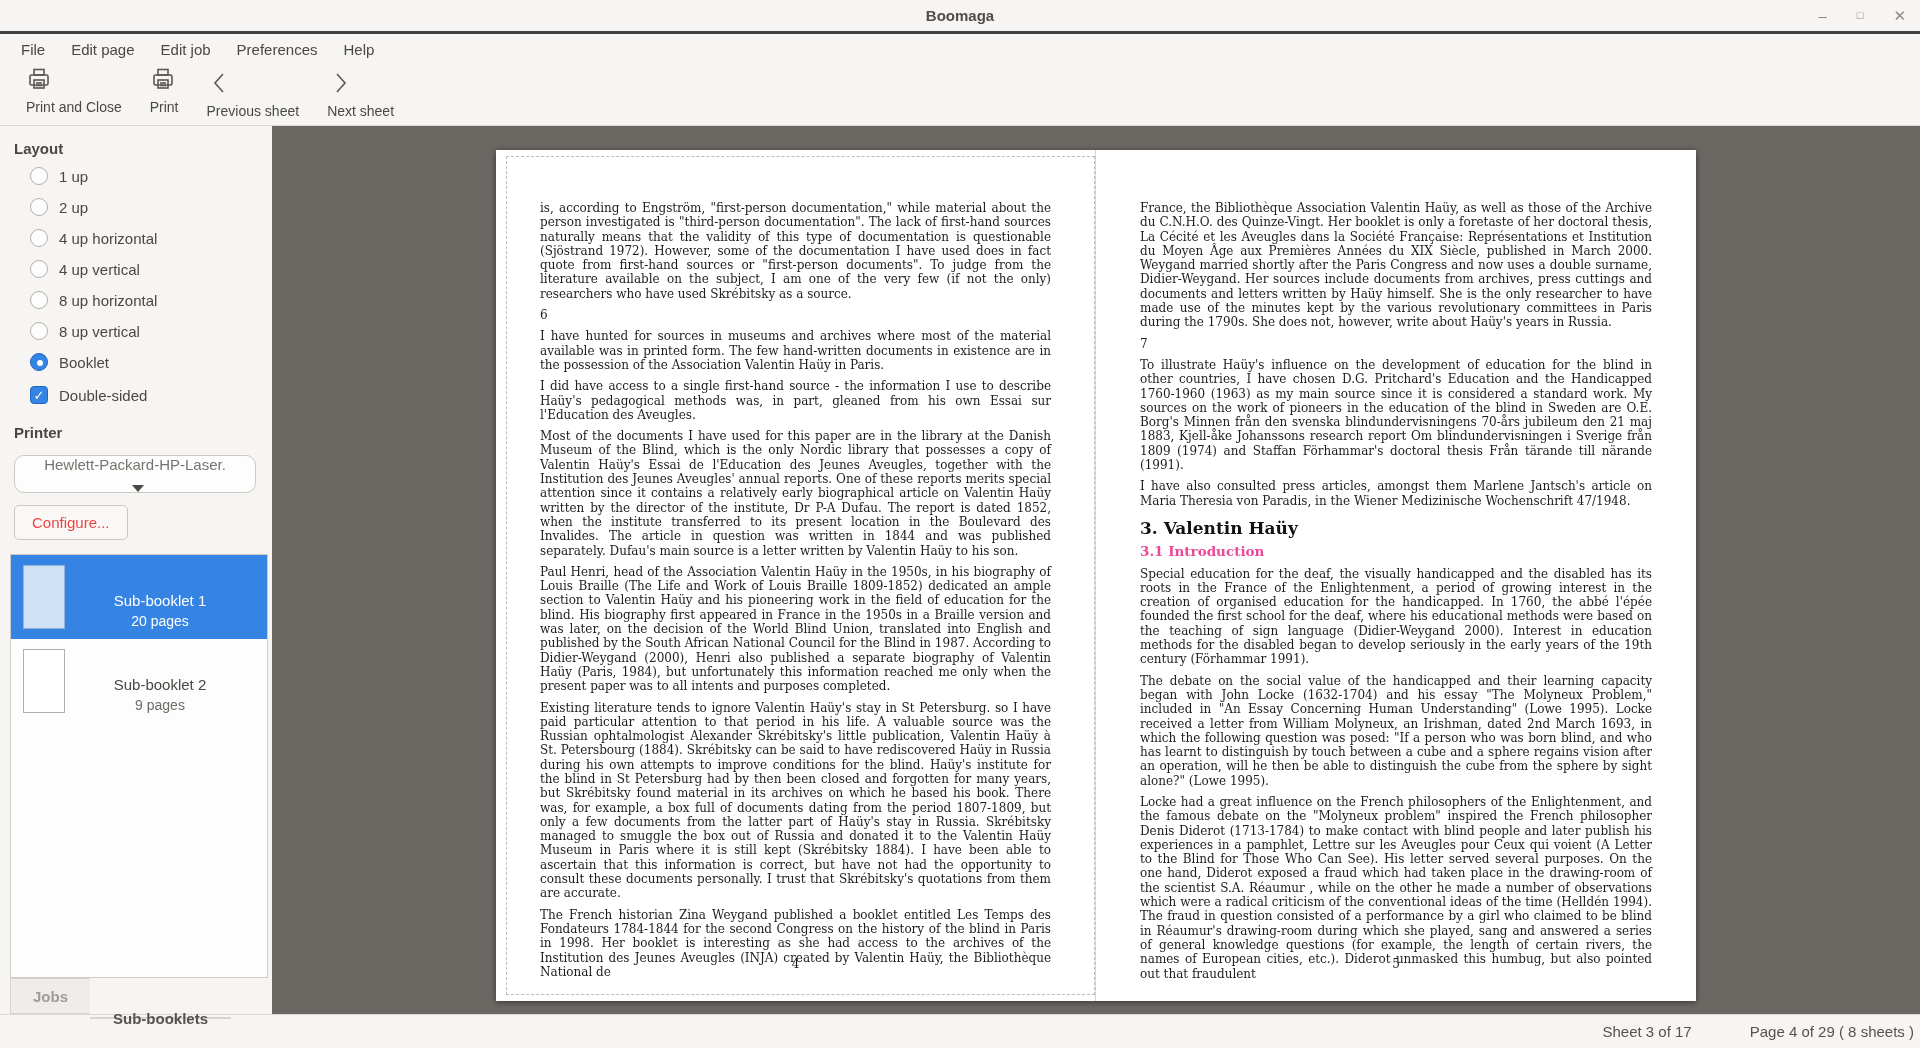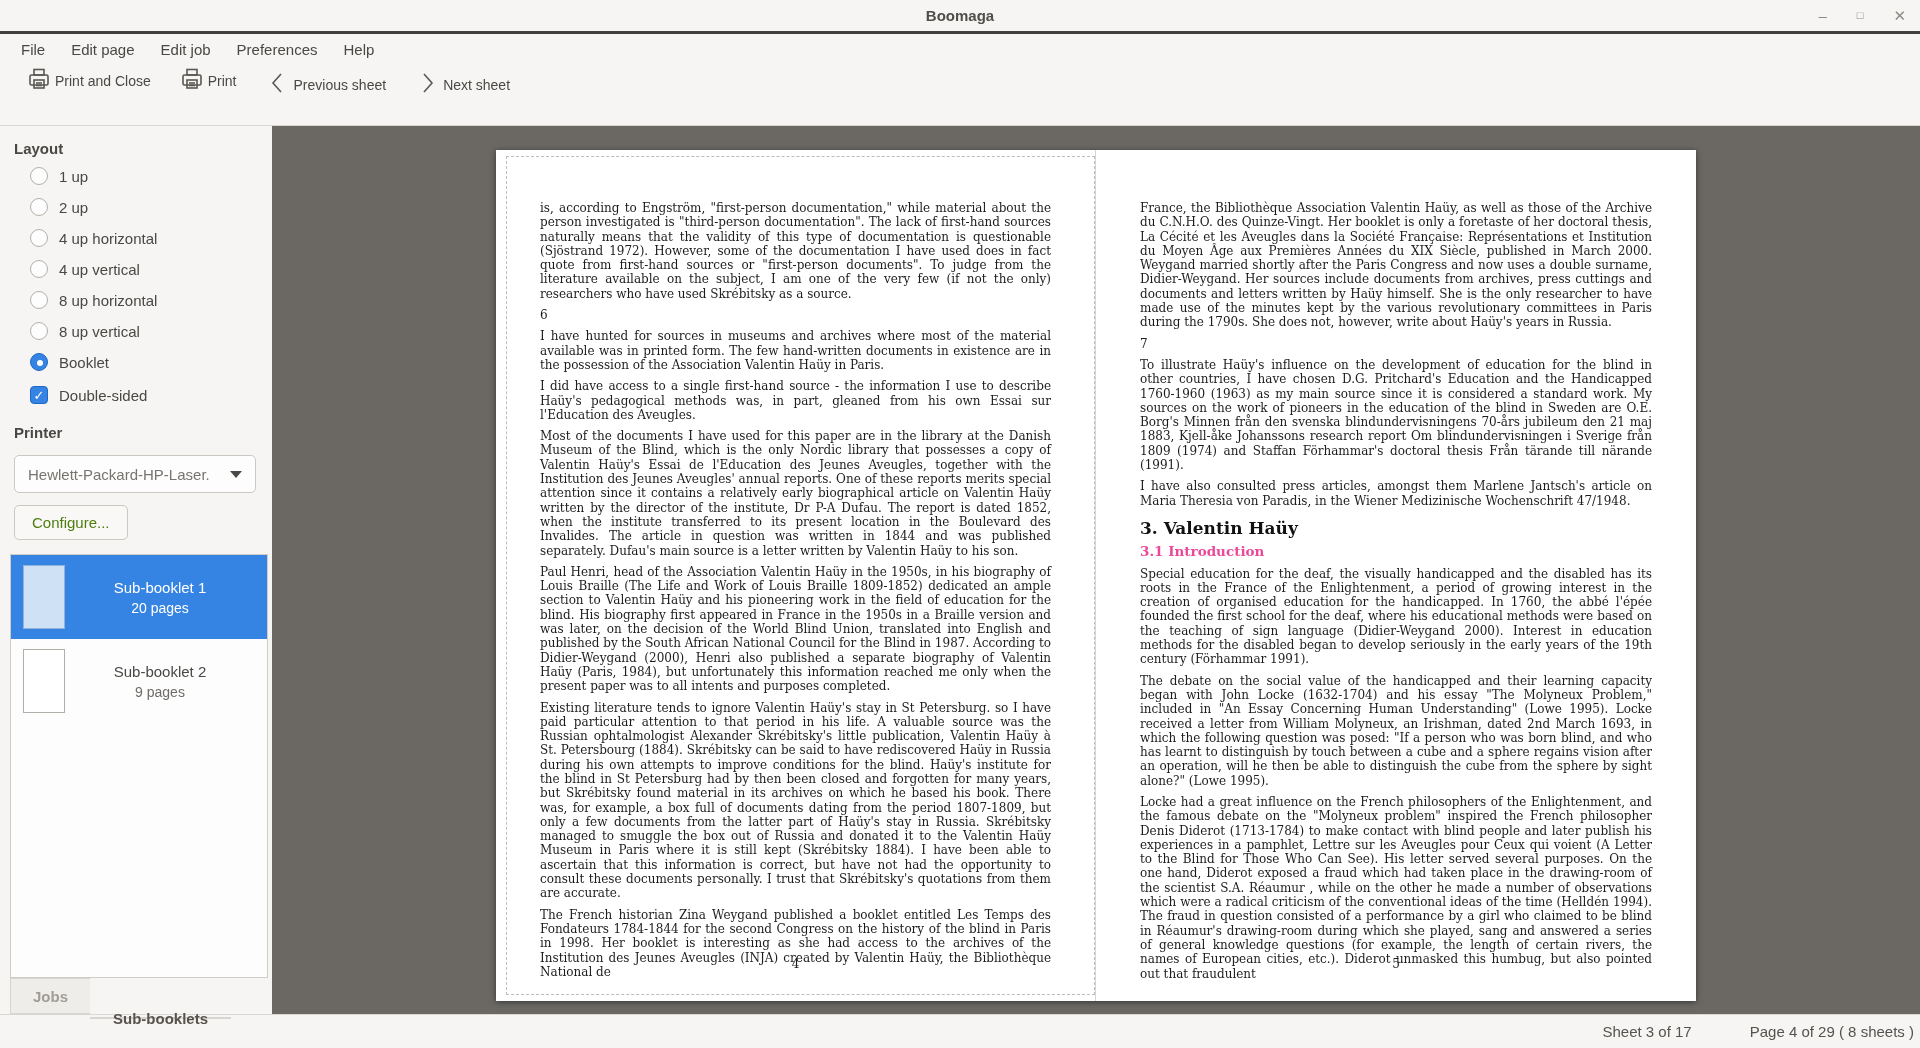--- a/index.html
+++ b/index.html
@@ -15,21 +15,21 @@
   .win-controls span { cursor:default; line-height:1; }
   .win-controls .max { font-size:11px; }
 
   
   .menubar { height:30px; display:flex; align-items:center; padding-left:8px; }
   .menubar .menu-item { padding:4px 13px; font-size:15px; color:#4a4844; }
 
   
   .toolbar { height:62px; display:flex; align-items:flex-start; padding-left:12px;
     border-bottom:1px solid #dbd8d3; }
-  .tool-btn { display:flex; flex-direction:row; align-items:center;
+  .tool-btn { display:flex; flex-direction:column; align-items:flex-start;
     padding:2px 14px; gap:3px; }
   .tool-btn svg { width:26px; height:26px; stroke:#5a5853; fill:none; stroke-width:1.6; }
   .tool-btn .tool-label { font-size:14px; color:#4a4844; white-space:nowrap; }
   .tool-btn.nav { padding-top:6px; }
 
   
   .main { display:flex; height:888px; }
 
   
   .sidebar { width:272px; flex:0 0 272px; display:flex; flex-direction:column;
@@ -41,33 +41,33 @@
   .radio.on { background:#3584e4; border-color:#1f68c4; position:relative; }
   .radio.on::after { content:""; position:absolute; left:6px; top:6px;
     width:6px; height:6px; border-radius:50%; background:#fff; }
   .check-row { display:flex; align-items:center; gap:11px; margin:2px 0 6px 30px; }
   .checkbox { width:18px; height:18px; border-radius:4px; background:#3584e4;
     border:1px solid #1f68c4; flex:0 0 18px; color:#fff; font-size:13px;
     display:flex; align-items:center; justify-content:center; }
   .opt-label { font-size:15px; color:#4a4844; }
 
   .combo { margin:4px 14px 0; width:242px; height:38px; border:1px solid #ccc8c2;
-    border-radius:5px; background:#fdfdfd; display:flex; align-items:center;
-    justify-content:space-between; padding:0 13px; }
+    border-radius:10px; background:#fdfdfd; display:flex; align-items:center;
+    justify-content:space-between; padding:0 13px;flex-direction:column; }
   .combo .combo-value { font-size:15px; color:#77746f; white-space:nowrap;
     overflow:hidden; }
   .combo .arrow { width:0; height:0; border-left:6px solid transparent;
     border-right:6px solid transparent; border-top:7px solid #4a4844; margin-left:6px; }
   .btn { margin:12px 14px 0; align-self:flex-start; border:1px solid #ccc8c2;
     border-radius:5px; background:#f9f8f7; padding:8px 17px; font-size:15px;
-    color:#4d7c0f; }
+    color:#ef4444; }
 
   .booklet-list { margin:14px 0 0 10px; width:258px; flex:1; background:#fdfdfd;
     border:1px solid #cfcbc5; overflow:hidden; }
-  .booklet-item { height:84px; display:flex; align-items:center; padding:10px 12px; }
+  .booklet-item { height:84px; display:flex; align-items:flex-end; padding:10px 12px; }
   .booklet-item.selected { background:#3584e4; }
   .thumb { width:42px; height:64px; background:#fff; border:1px solid #b2aea8;
     padding:6px 4px; flex:0 0 42px; }
   .booklet-item.selected .thumb { background:#cfe2f5; border-color:#8fb4d8; }
   .thumb-lines { height:100%;
     background:repeating-linear-gradient(to bottom,#98a0ab 0,#98a0ab 1px,transparent 1px,transparent 4px); }
   .booklet-text { flex:1; text-align:center; }
   .booklet-title { font-size:15px; color:#4a4844; }
   .booklet-sub { font-size:14px; color:#6f6c67; margin-top:4px; }
   .booklet-item.selected .booklet-title,

